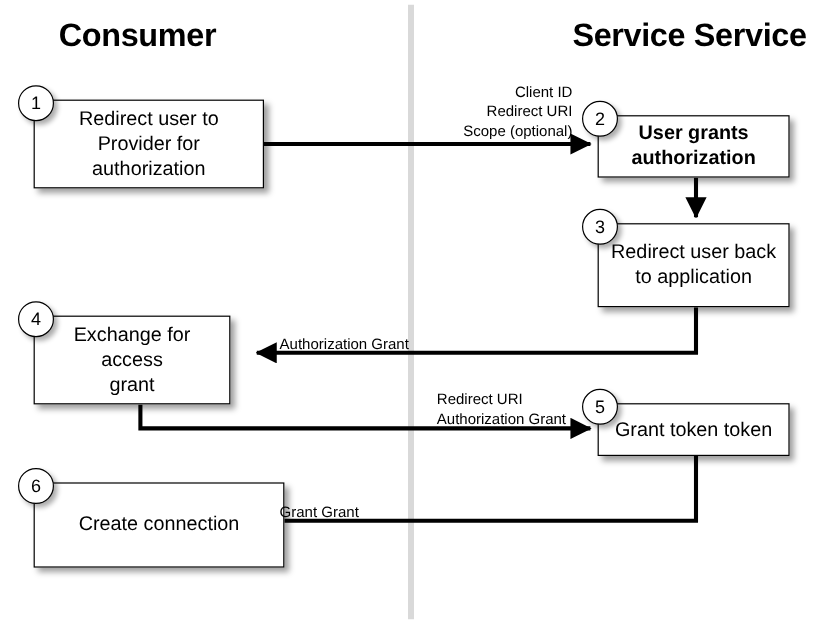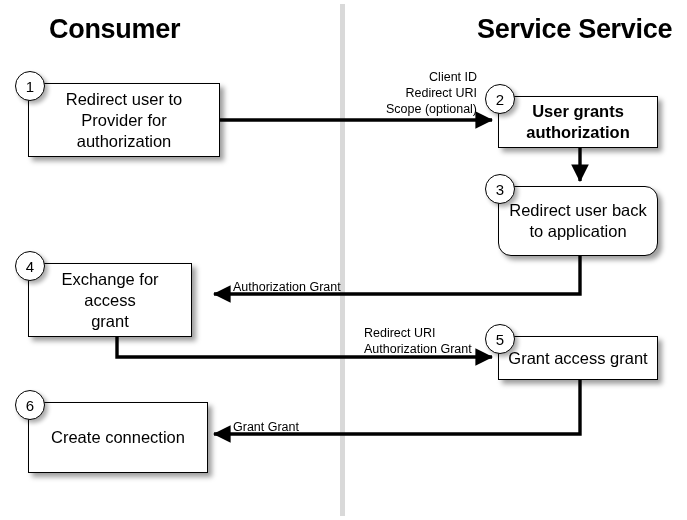--- a/index.html
+++ b/index.html
@@ -115,42 +115,42 @@
     <span>1</span>
   </div>
 
   <div class="flow-box" style="left:498px; top:96px; width:160px; height:52px;font-weight:bold;">
     <span class="box-label">User grants<br>authorization</span>
   </div>
   <div class="step-badge" style="left:485px; top:84px;">
     <span>2</span>
   </div>
 
-  <div class="flow-box" style="left:498px; top:186px; width:160px; height:70px;border-radius:13px;">
+  <div class="flow-box" style="left:498px; top:186px; width:160px; height:70px;">
     <span class="box-label">Redirect user back<br>to application</span>
   </div>
   <div class="step-badge" style="left:485px; top:174px;">
     <span>3</span>
   </div>
 
   <div class="flow-box" style="left:28px; top:263px; width:164px; height:74px;">
     <span class="box-label">Exchange for access<br>grant</span>
   </div>
   <div class="step-badge" style="left:15px; top:251px;">
     <span>4</span>
   </div>
 
   <div class="flow-box" style="left:498px; top:336px; width:160px; height:44px;">
-    <span class="box-label">Grant access grant</span>
+    <span class="box-label">Grant token token</span>
   </div>
   <div class="step-badge" style="left:485px; top:324px;">
     <span>5</span>
   </div>
 
-  <div class="flow-box" style="left:28px; top:402px; width:180px; height:71px;">
+  <div class="flow-box" style="left:28px; top:402px; width:209px; height:71px;">
     <span class="box-label">Create connection</span>
   </div>
   <div class="step-badge" style="left:15px; top:390px;">
     <span>6</span>
   </div>
 
   <div class="edge-label" style="left:386px; top:69px;text-align:right;">Client ID<br>Redirect URI<br>Scope (optional)</div>
 
   <div class="edge-label" style="left:233px; top:279px;">Authorization Grant</div>
 

